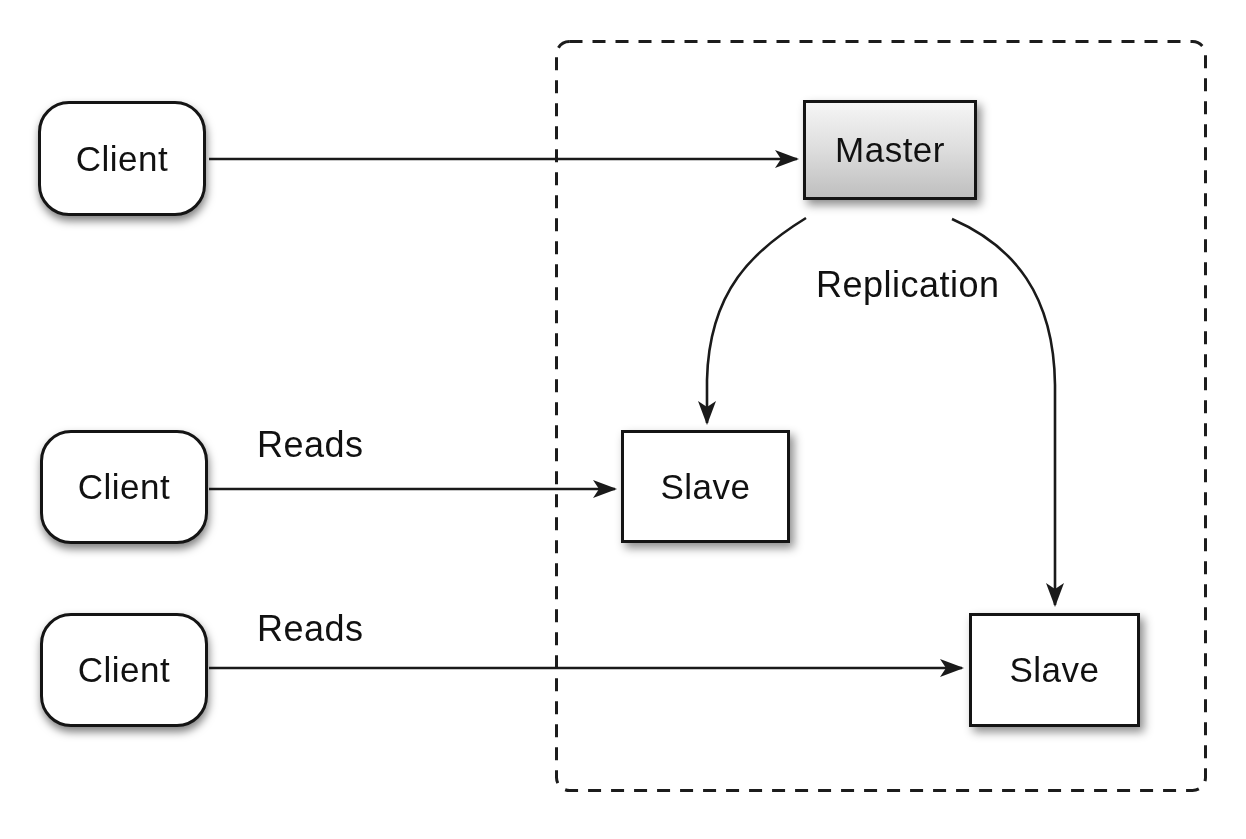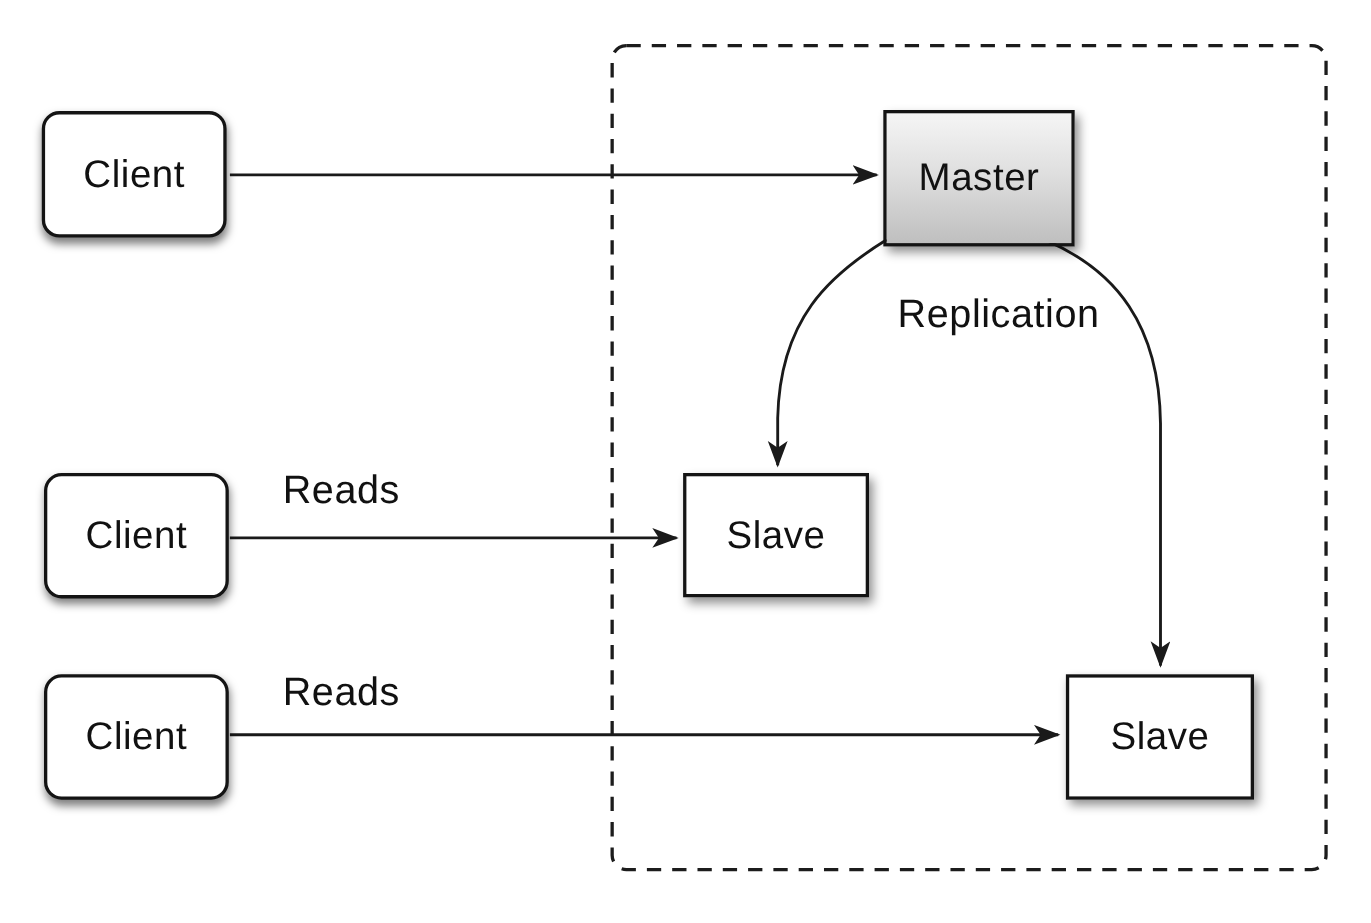--- a/index.html
+++ b/index.html
@@ -28,28 +28,28 @@
     align-items: center;
     justify-content: center;
     box-sizing: border-box;
     background: #ffffff;
     border: 3px solid #141414;
     color: #111111;
     font-size: 35px;
     letter-spacing: 0.5px;
   }
   .client {
-    border-radius: 16px;
+    border-radius: 31px;
     box-shadow: 1px 5px 8px rgba(0,0,0,0.50);
   }
   .client-top    { left: 38px;  top: 101px; width: 168px; height: 115px; }
   .client-middle { left: 40px;  top: 430px; width: 168px; height: 114px; }
   .client-bottom { left: 40px;  top: 613px; width: 168px; height: 114px; }
   .master {
-    left: 803px; top: 100px; width: 174px; height: 124px;
+    left: 803px; top: 100px; width: 174px; height: 100px;
     background: linear-gradient(180deg, #f5f5f5 0%, #dedede 48%, #bfbfbf 100%);
     box-shadow: 4px 5px 9px rgba(0,0,0,0.45);
   }
   .slave {
     box-shadow: 4px 5px 9px rgba(0,0,0,0.45);
   }
   .slave-middle { left: 621px; top: 430px; width: 169px; height: 113px; }
   .slave-bottom { left: 969px; top: 613px; width: 171px; height: 114px; }
   .edge-label {
     position: absolute;

